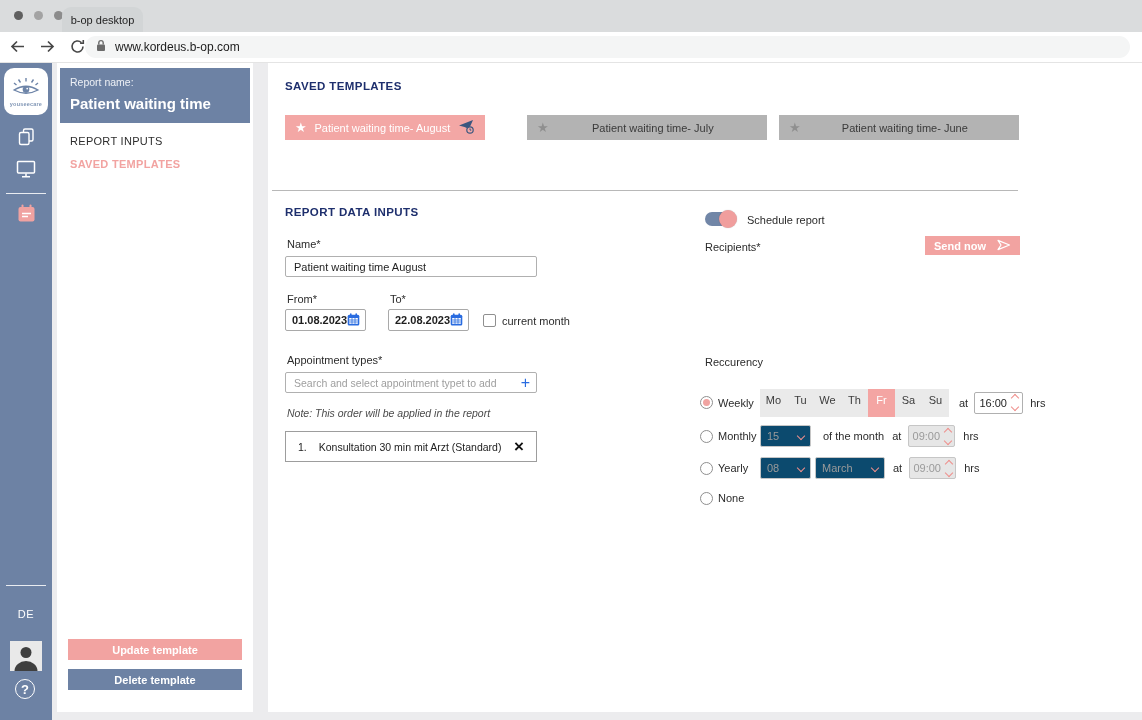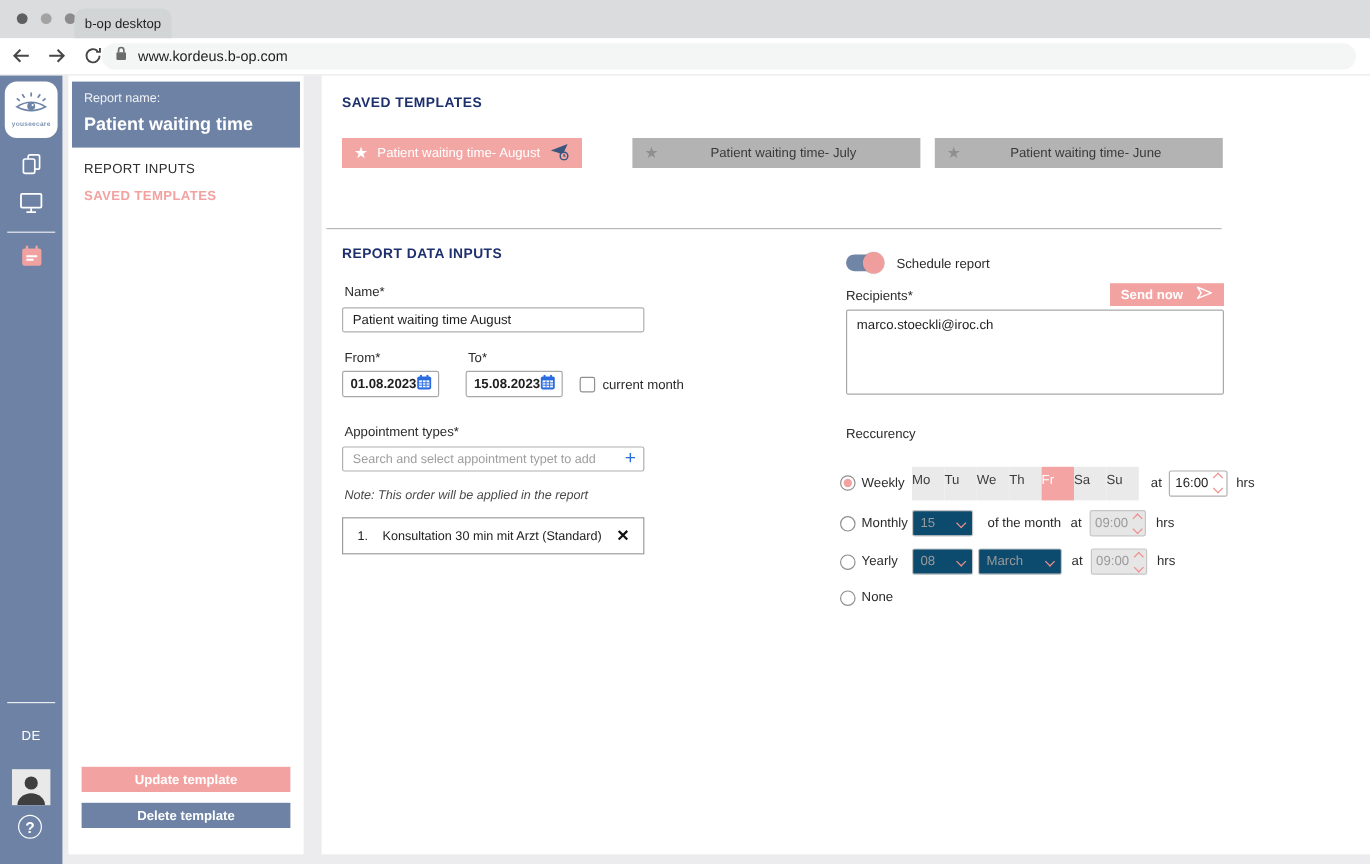--- a/index.html
+++ b/index.html
@@ -82,21 +82,21 @@
            display:flex;align-items:center;justify-content:space-between;padding:0 9px;box-sizing:border-box;
            font-family:inherit;font-size:11px;font-weight:bold;color:#fff;cursor:pointer;}
   .recip{position:absolute;left:437px;top:195px;width:315px;height:71px;border:1px solid #a9a9a9;border-radius:2px;
          font-family:inherit;font-size:11px;color:#1e1e1e;padding:6px 8px;box-sizing:border-box;resize:none;}
   .recrow{position:absolute;left:432px;display:flex;align-items:center;font-size:11px;color:#2b2b2b;margin-top:19px;}
   .radio{width:13px;height:13px;border:1px solid #8f8f8f;border-radius:50%;background:#fff;margin-right:5px;
          position:relative;flex:none;cursor:pointer;box-sizing:border-box;}
   .radio.on::after{content:"";position:absolute;inset:2px;background:#f0a3a1;border-radius:50%;}
   .rlabel{width:40px;flex:none;white-space:nowrap;}
   .daystrip{display:flex;margin-left:2px;}
-  .day{width:27px;height:28px;line-height:23px;font-size:11px;color:#3c3c3c;background:#eaeaea;cursor:pointer;}
+  .day{width:27px;height:28px;line-height:23px;text-align:center;font-size:11px;color:#3c3c3c;background:#eaeaea;cursor:pointer;}
   .day.active{background:#f4a5a3;color:#fff;}
   .sel{height:22px;background:#0c4a6e;border:1px solid #c6c6c6;border-radius:2px;display:flex;align-items:center;
        justify-content:space-between;padding:0 6px;box-sizing:border-box;font-size:11px;color:#9a9a9a;cursor:pointer;}
   .timebox{height:22px;background:#fff;border:1px solid #b0b0b0;border-radius:2px;display:flex;align-items:center;
            padding:0 5px;box-sizing:border-box;gap:5px;font-size:11px;color:#1e1e1e;cursor:text;justify-content:center;}
   .timebox.dis{background:#e6e6e6;color:#9a9a9a;border-color:#c6c6c6;}
   .spin{display:flex;flex-direction:column;gap:3px;cursor:pointer;}
   .chev{width:5px;height:5px;border-right:1.4px solid #ef8f8c;border-bottom:1.4px solid #ef8f8c;}
   .chev.up{transform:rotate(-135deg)}.chev.dn{transform:rotate(45deg)}
   .mlabel{white-space:nowrap;}
@@ -239,21 +239,21 @@
         <span>01.08.2023</span>
         <span><svg width="13" height="13" viewBox="0 0 13 13">
               <rect x="3" y="0.2" width="1.6" height="3" rx="0.8" fill="#2a6ce0"></rect>
               <rect x="8.4" y="0.2" width="1.6" height="3" rx="0.8" fill="#2a6ce0"></rect>
               <rect x="0.7" y="1.7" width="11.6" height="10.8" rx="1.5" fill="#2a6ce0"></rect>
               <rect x="2.2" y="5" width="8.6" height="5.8" fill="#fff"></rect>
               <path d="M2.2 7 h8.6 M2.2 9 h8.6 M5 5 v5.8 M8 5 v5.8" stroke="#2a6ce0" stroke-width="0.8"></path>
             </svg></span>
       </div>
       <div class="datebox" style="left:120px;top:246px">
-        <span>15.08.2023</span>
+        <span>22.08.2023</span>
         <span><svg width="13" height="13" viewBox="0 0 13 13">
               <rect x="3" y="0.2" width="1.6" height="3" rx="0.8" fill="#2a6ce0"></rect>
               <rect x="8.4" y="0.2" width="1.6" height="3" rx="0.8" fill="#2a6ce0"></rect>
               <rect x="0.7" y="1.7" width="11.6" height="10.8" rx="1.5" fill="#2a6ce0"></rect>
               <rect x="2.2" y="5" width="8.6" height="5.8" fill="#fff"></rect>
               <path d="M2.2 7 h8.6 M2.2 9 h8.6 M5 5 v5.8 M8 5 v5.8" stroke="#2a6ce0" stroke-width="0.8"></path>
             </svg></span>
       </div>
       <div class="checkbox" style="left:215px;top:251px"></div>
       <div class="flabel" style="left:234px;top:252px">current month</div>
@@ -276,21 +276,20 @@
       </div>
       <div class="flabel" style="left:479px;top:151px">Schedule report</div>
 
       <div class="flabel" style="left:437px;top:178px">Recipients*</div>
       <button class="sendnow">
         <span>Send now</span>
         <span><svg width="15" height="12">
               <path d="M2 10.6 L13.5 6 L2 1.4 L5 6 Z" fill="none" stroke="#fff" stroke-width="1.2" stroke-linejoin="round"></path>
             </svg></span>
       </button>
-      <textarea class="recip" style="">marco.stoeckli@iroc.ch</textarea>
 
       <div class="flabel" style="left:437px;top:293px">Reccurency</div>
 
       <div class="recrow" style="top:309px;height:23px">
         <span class="radio on"></span>
         <span class="rlabel">Weekly</span>
         <span class="daystrip">
           <span class="day">Mo</span>
           <span class="day">Tu</span>
           <span class="day">We</span>

